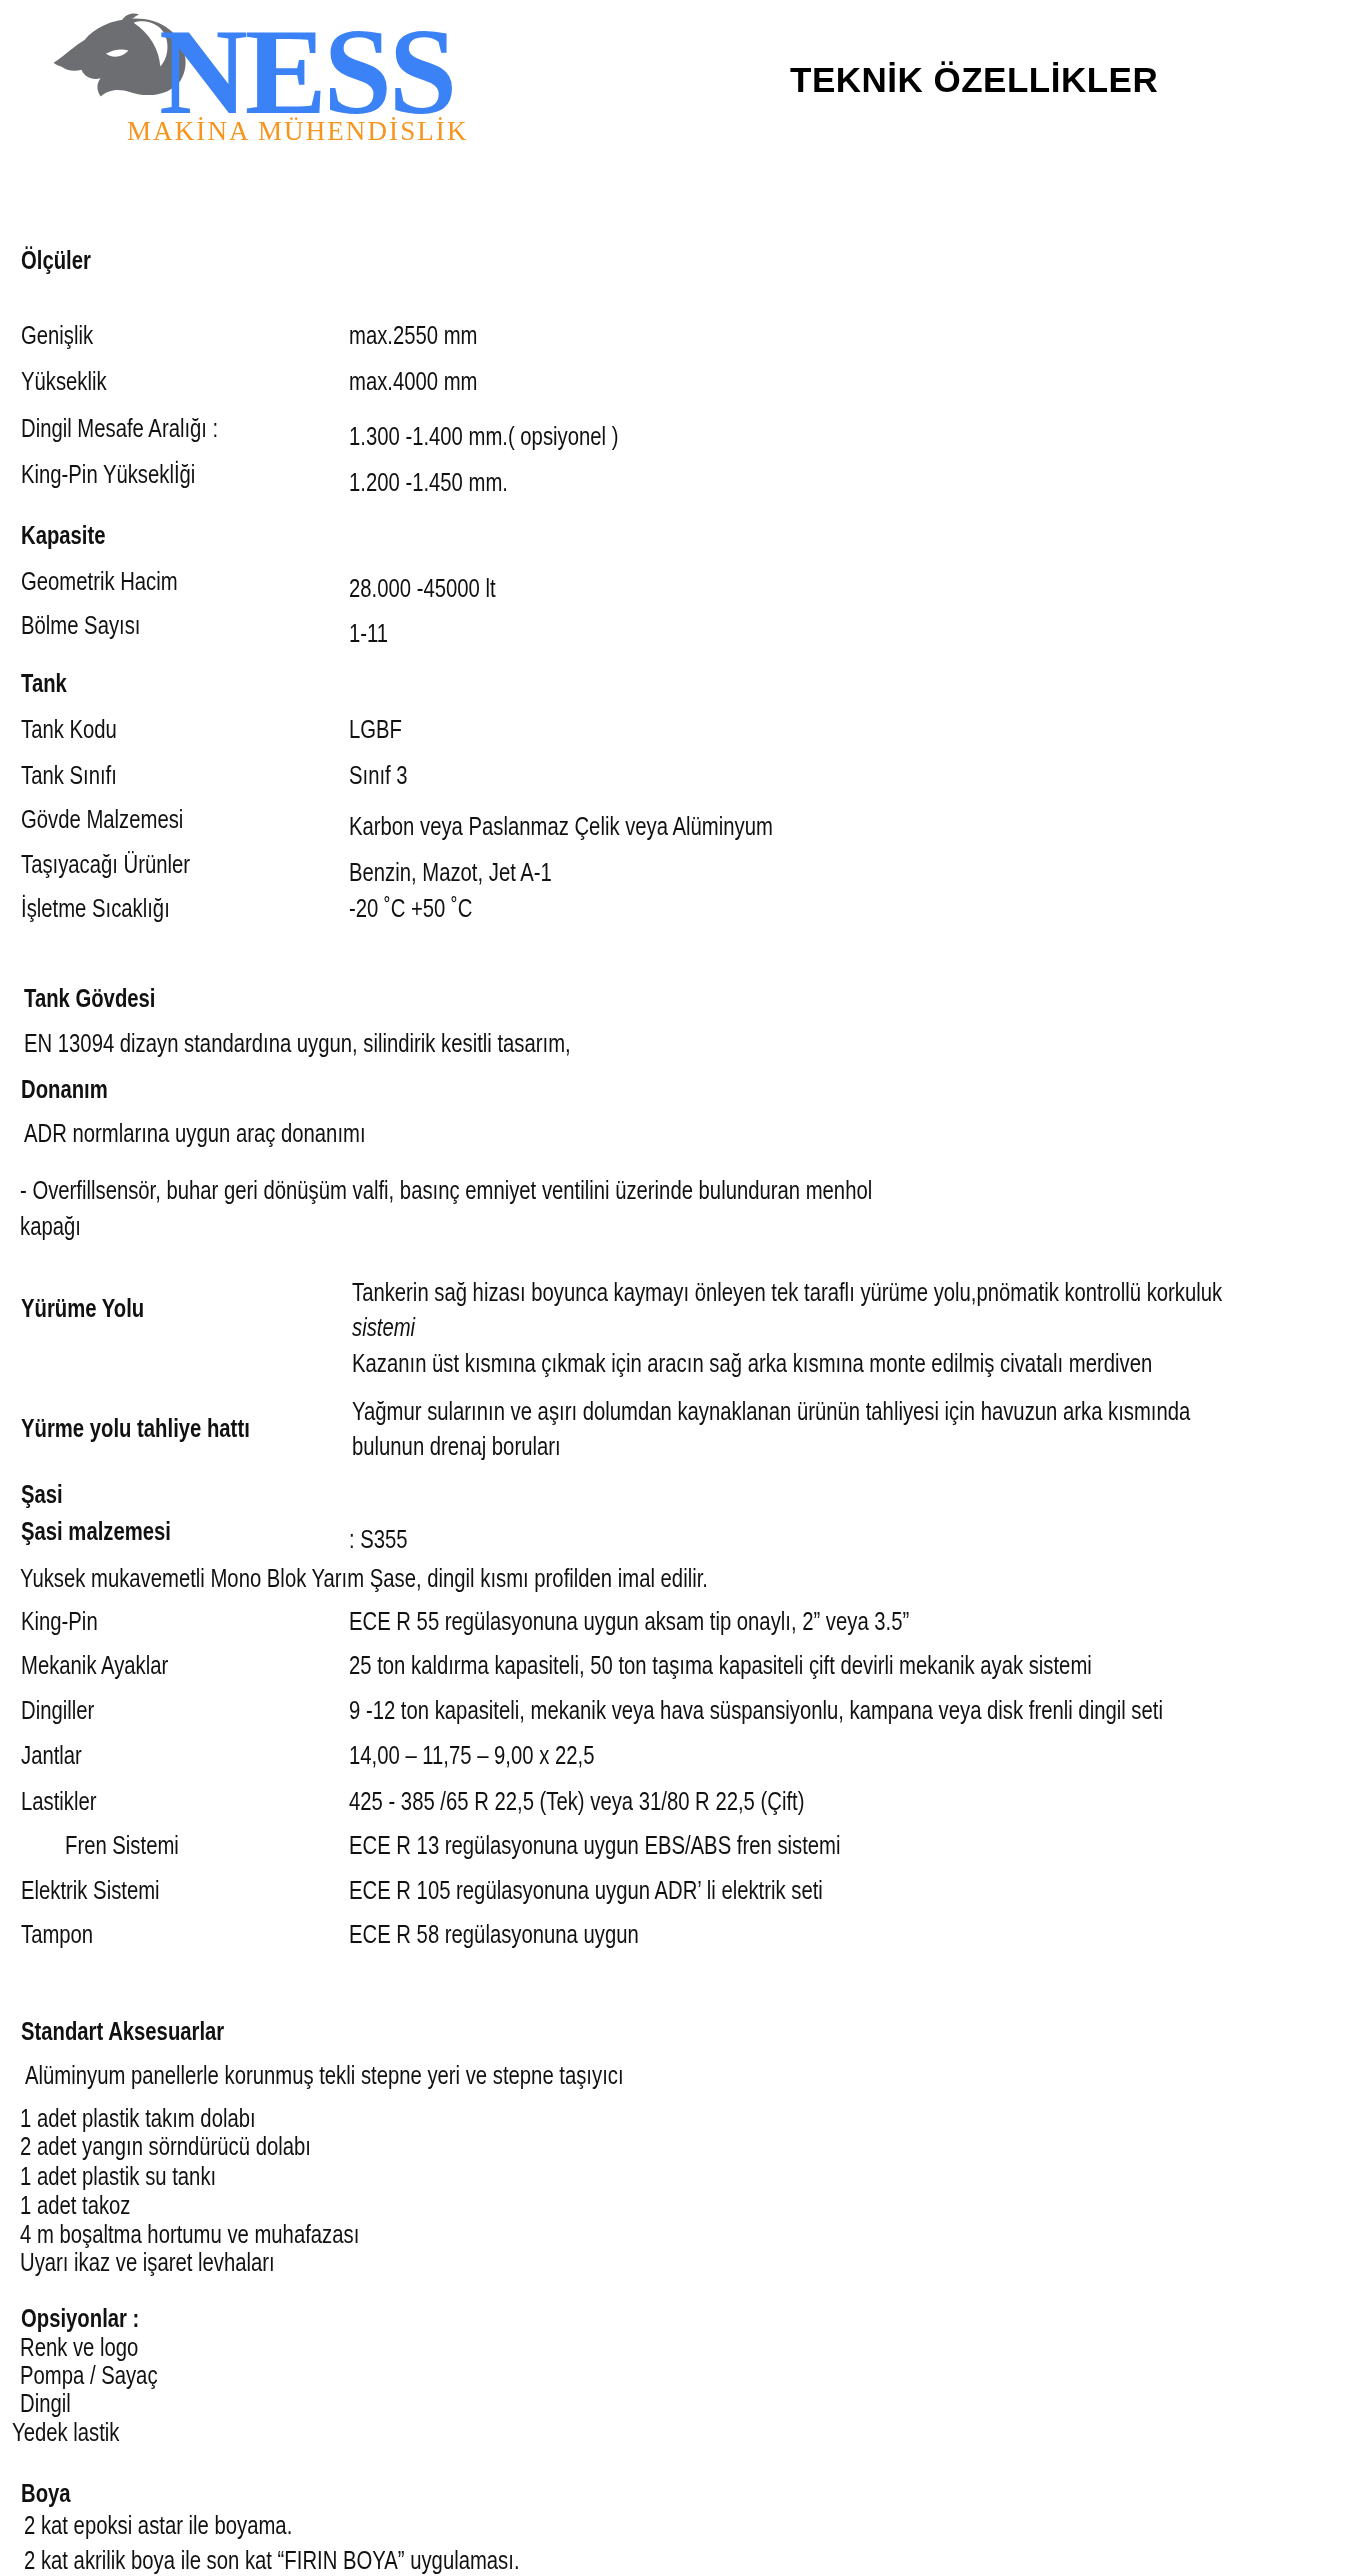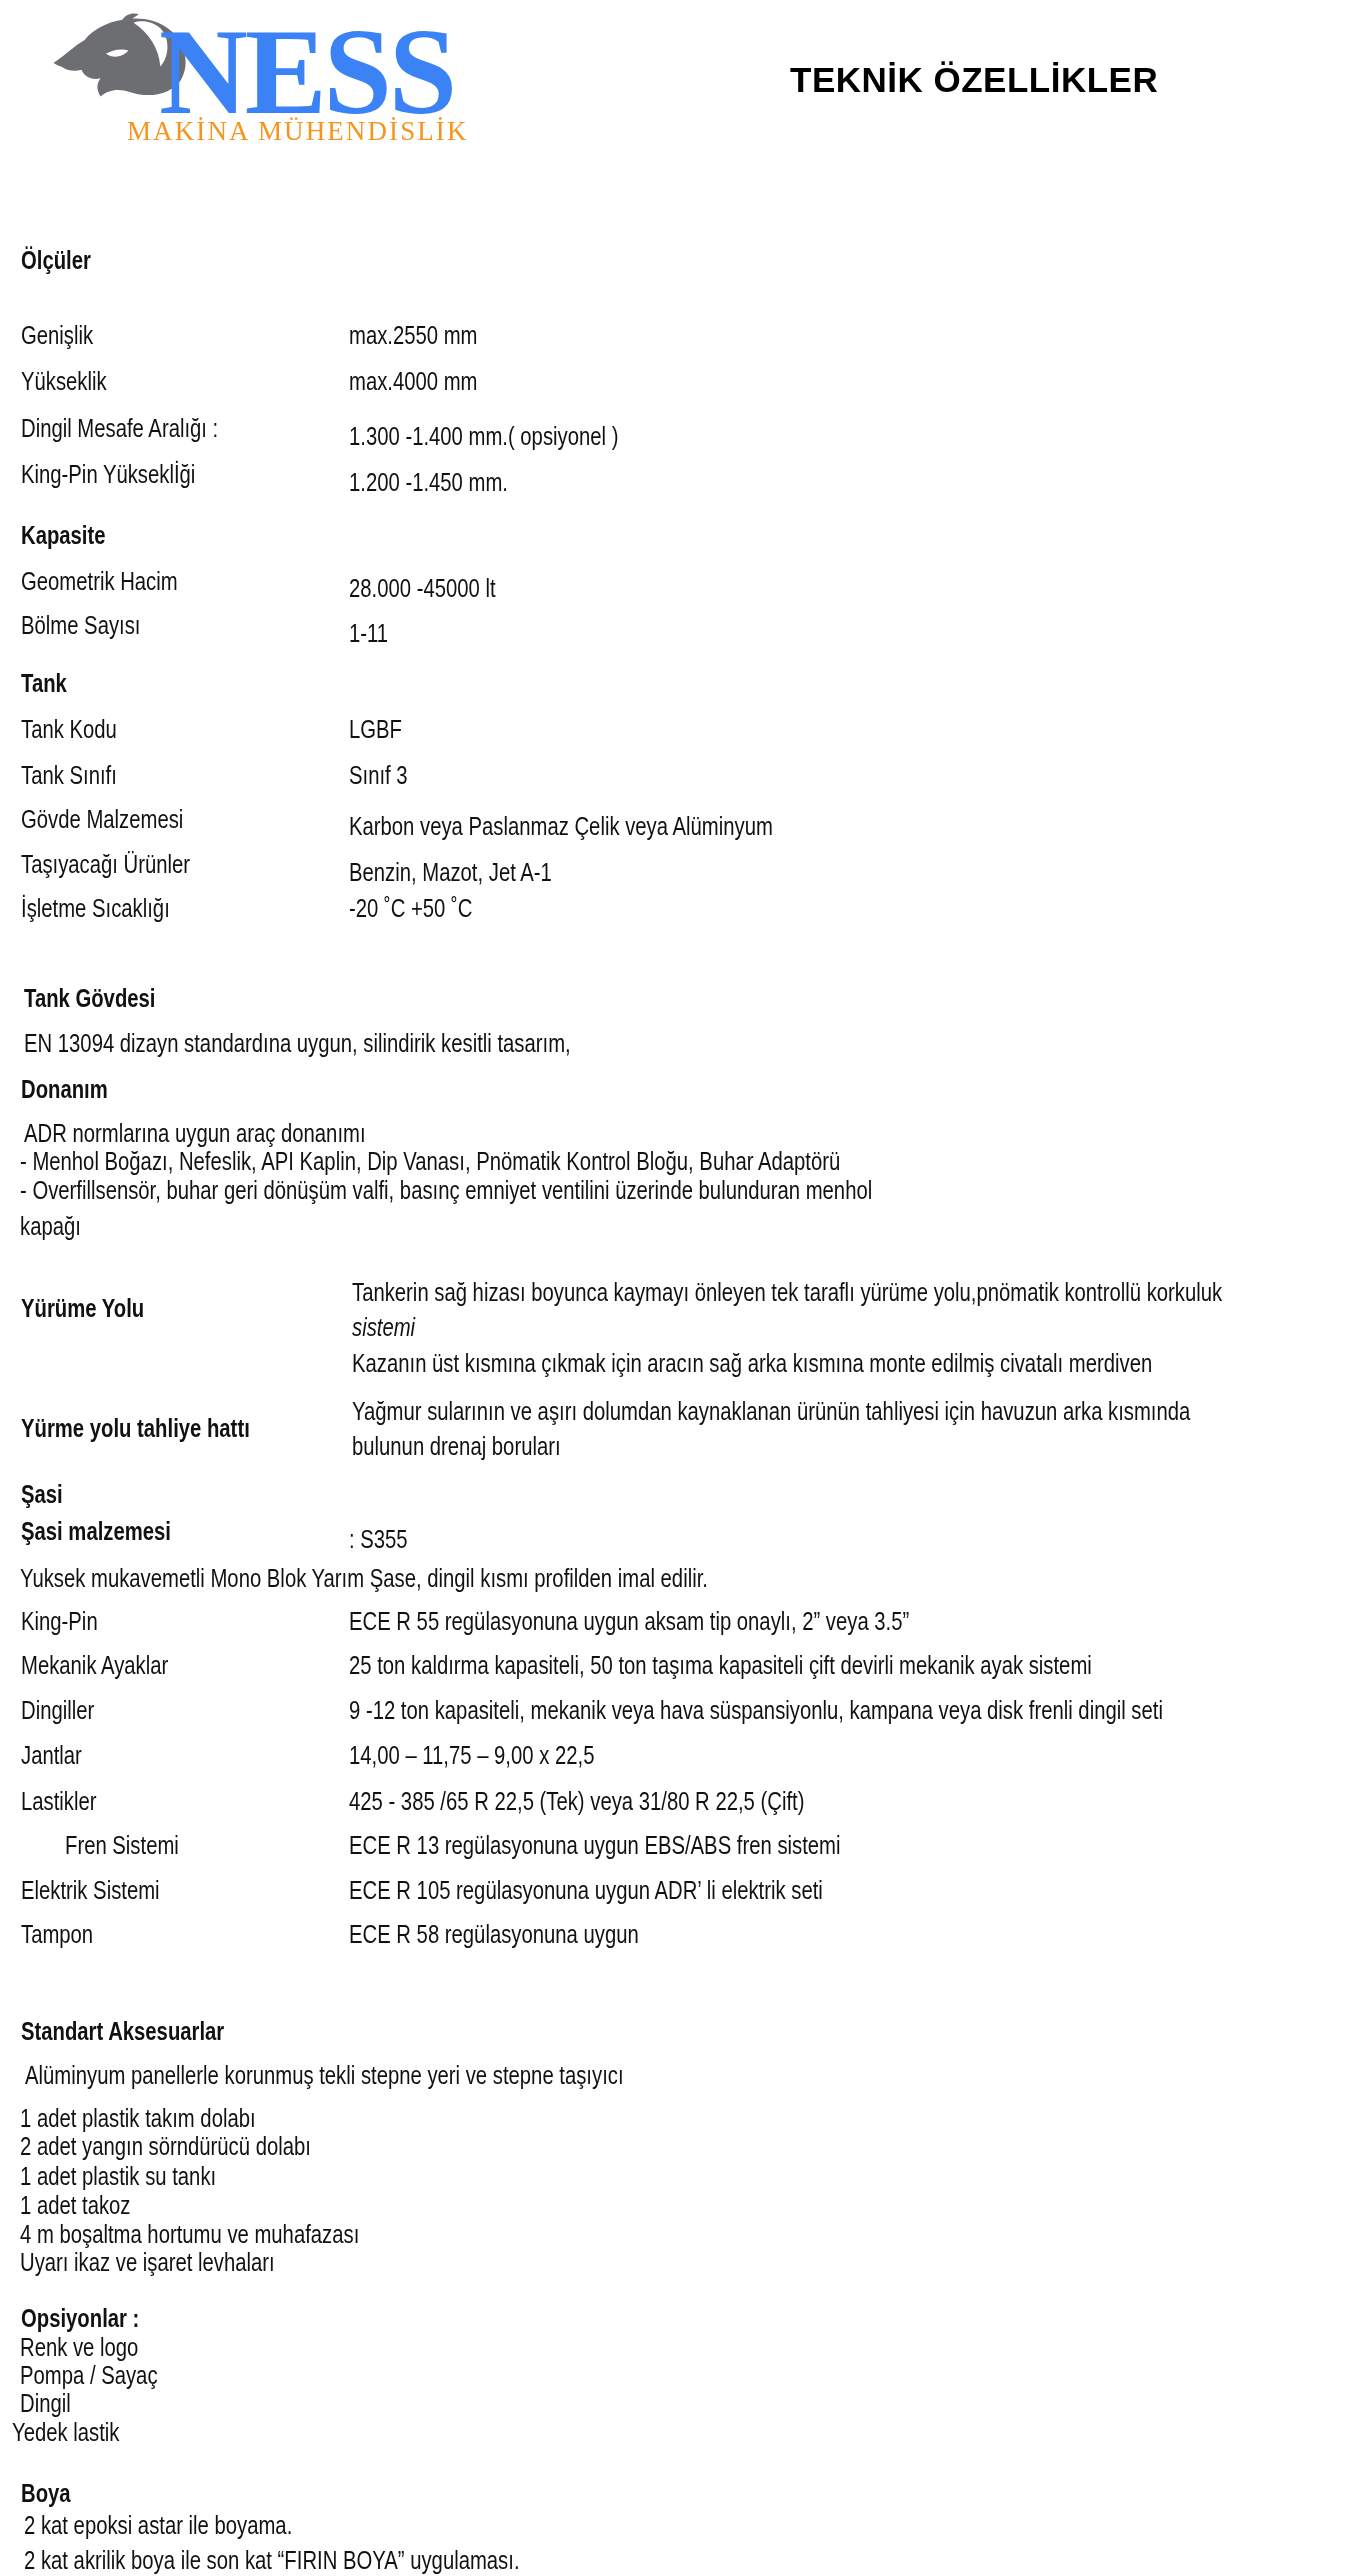--- a/index.html
+++ b/index.html
@@ -74,21 +74,20 @@
   <div class="ln" style="left:21.4px;top:850px;"><span class="t">Taşıyacağı Ürünler</span></div>
   <div class="ln" style="left:349px;top:858px;"><span class="t">Benzin, Mazot, Jet A-1</span></div>
   <div class="ln" style="left:21.4px;top:894px;"><span class="t">İşletme Sıcaklığı</span></div>
   <div class="ln" style="left:349px;top:894px;"><span class="t">-20 ˚C +50 ˚C</span></div>
 
   <div class="ln" style="left:24px;top:984px;"><span class="t b">Tank Gövdesi</span></div>
   <div class="ln" style="left:24px;top:1029px;"><span class="t">EN 13094 dizayn standardına uygun, silindirik kesitli tasarım,</span></div>
 
   <div class="ln" style="left:21.4px;top:1075px;"><span class="t b">Donanım</span></div>
   <div class="ln" style="left:24px;top:1119px;"><span class="t">ADR normlarına uygun araç donanımı</span></div>
-  <div class="ln" style="left:20.3px;top:1147px;"><span class="t">- Menhol Boğazı, Nefeslik, API Kaplin, Dip Vanası, Pnömatik Kontrol Bloğu, Buhar Adaptörü</span></div>
   <div class="ln" style="left:20.3px;top:1176px;"><span class="t">- Overfillsensör, buhar geri dönüşüm valfi, basınç emniyet ventilini üzerinde bulunduran menhol</span></div>
   <div class="ln" style="left:20.3px;top:1212px;"><span class="t">kapağı</span></div>
 
   <div class="ln" style="left:21.4px;top:1294px;"><span class="t b">Yürüme Yolu</span></div>
   <div class="ln" style="left:352px;top:1278px;"><span class="t">Tankerin sağ hizası boyunca kaymayı önleyen tek taraflı yürüme yolu,pnömatik kontrollü korkuluk</span></div>
   <div class="ln" style="left:352px;top:1313px;font-style:italic;"><span class="t">sistemi</span></div>
   <div class="ln" style="left:352px;top:1349px;"><span class="t">Kazanın üst kısmına çıkmak için aracın sağ arka kısmına monte edilmiş civatalı merdiven</span></div>
   <div class="ln" style="left:21.4px;top:1414px;"><span class="t b">Yürme yolu tahliye hattı</span></div>
   <div class="ln" style="left:352px;top:1397px;"><span class="t">Yağmur sularının ve aşırı dolumdan kaynaklanan ürünün tahliyesi için havuzun arka kısmında</span></div>
   <div class="ln" style="left:352px;top:1432px;"><span class="t">bulunun drenaj boruları</span></div>

